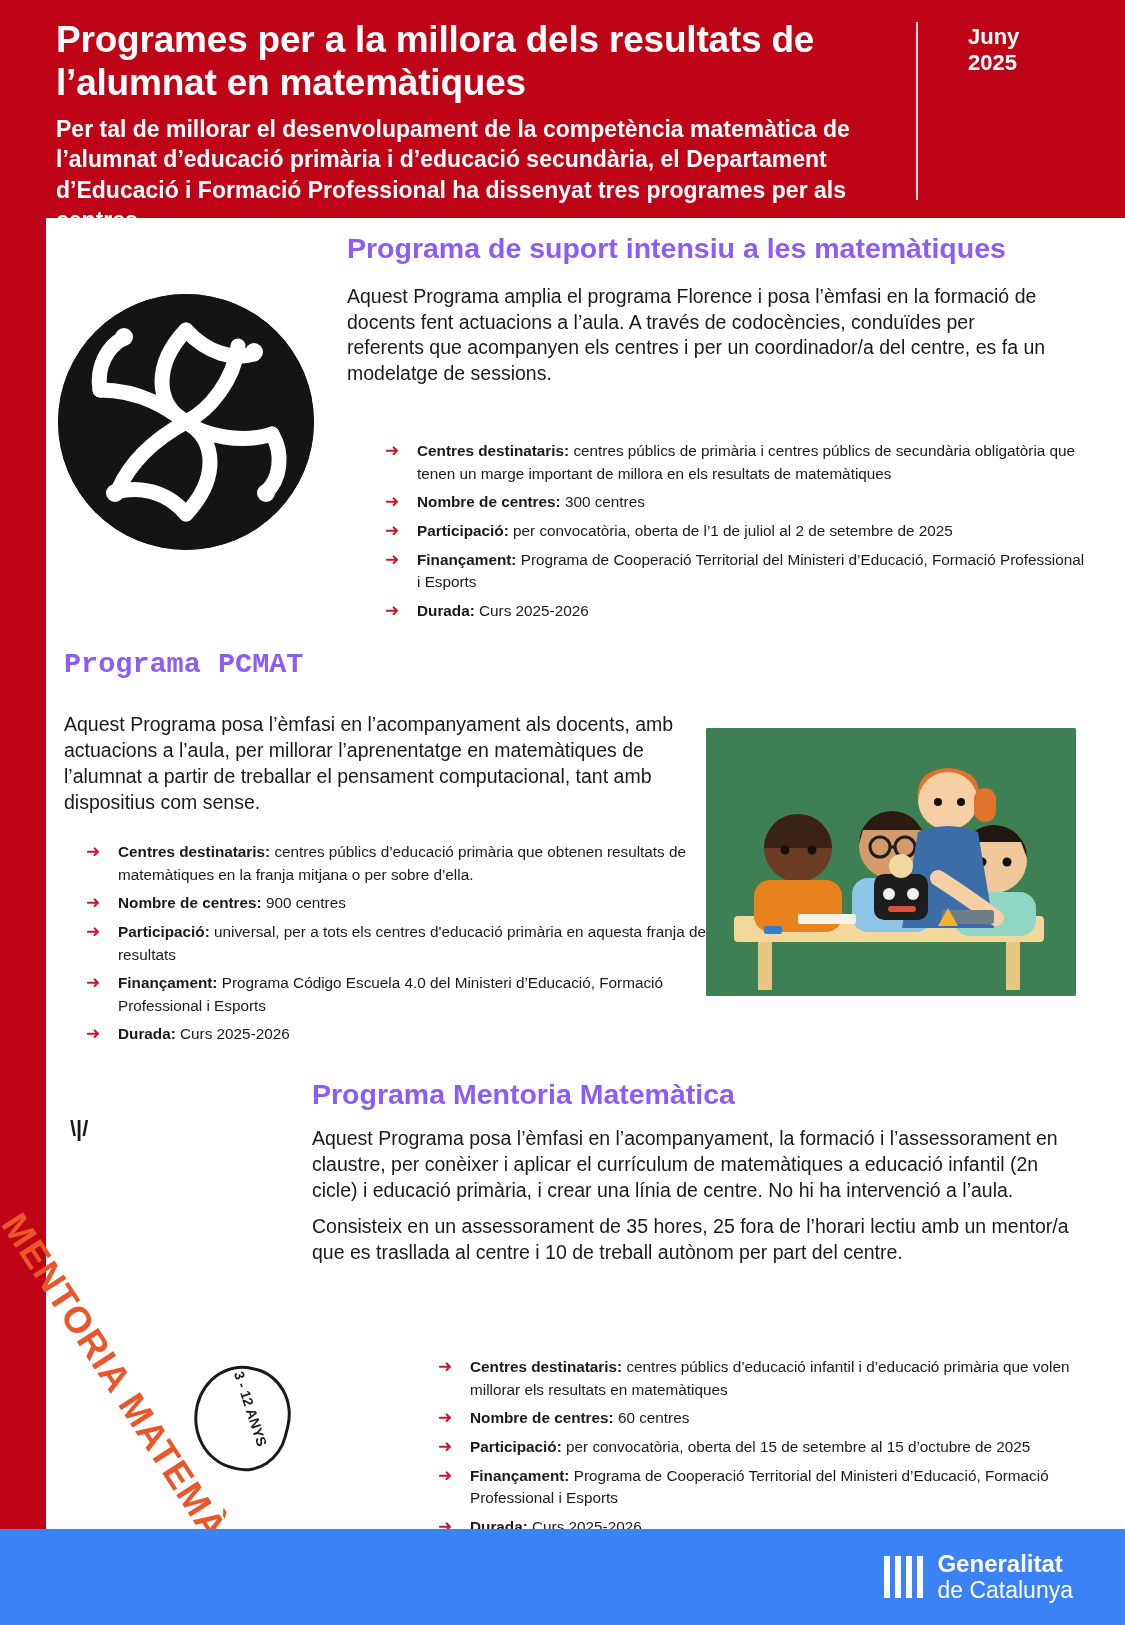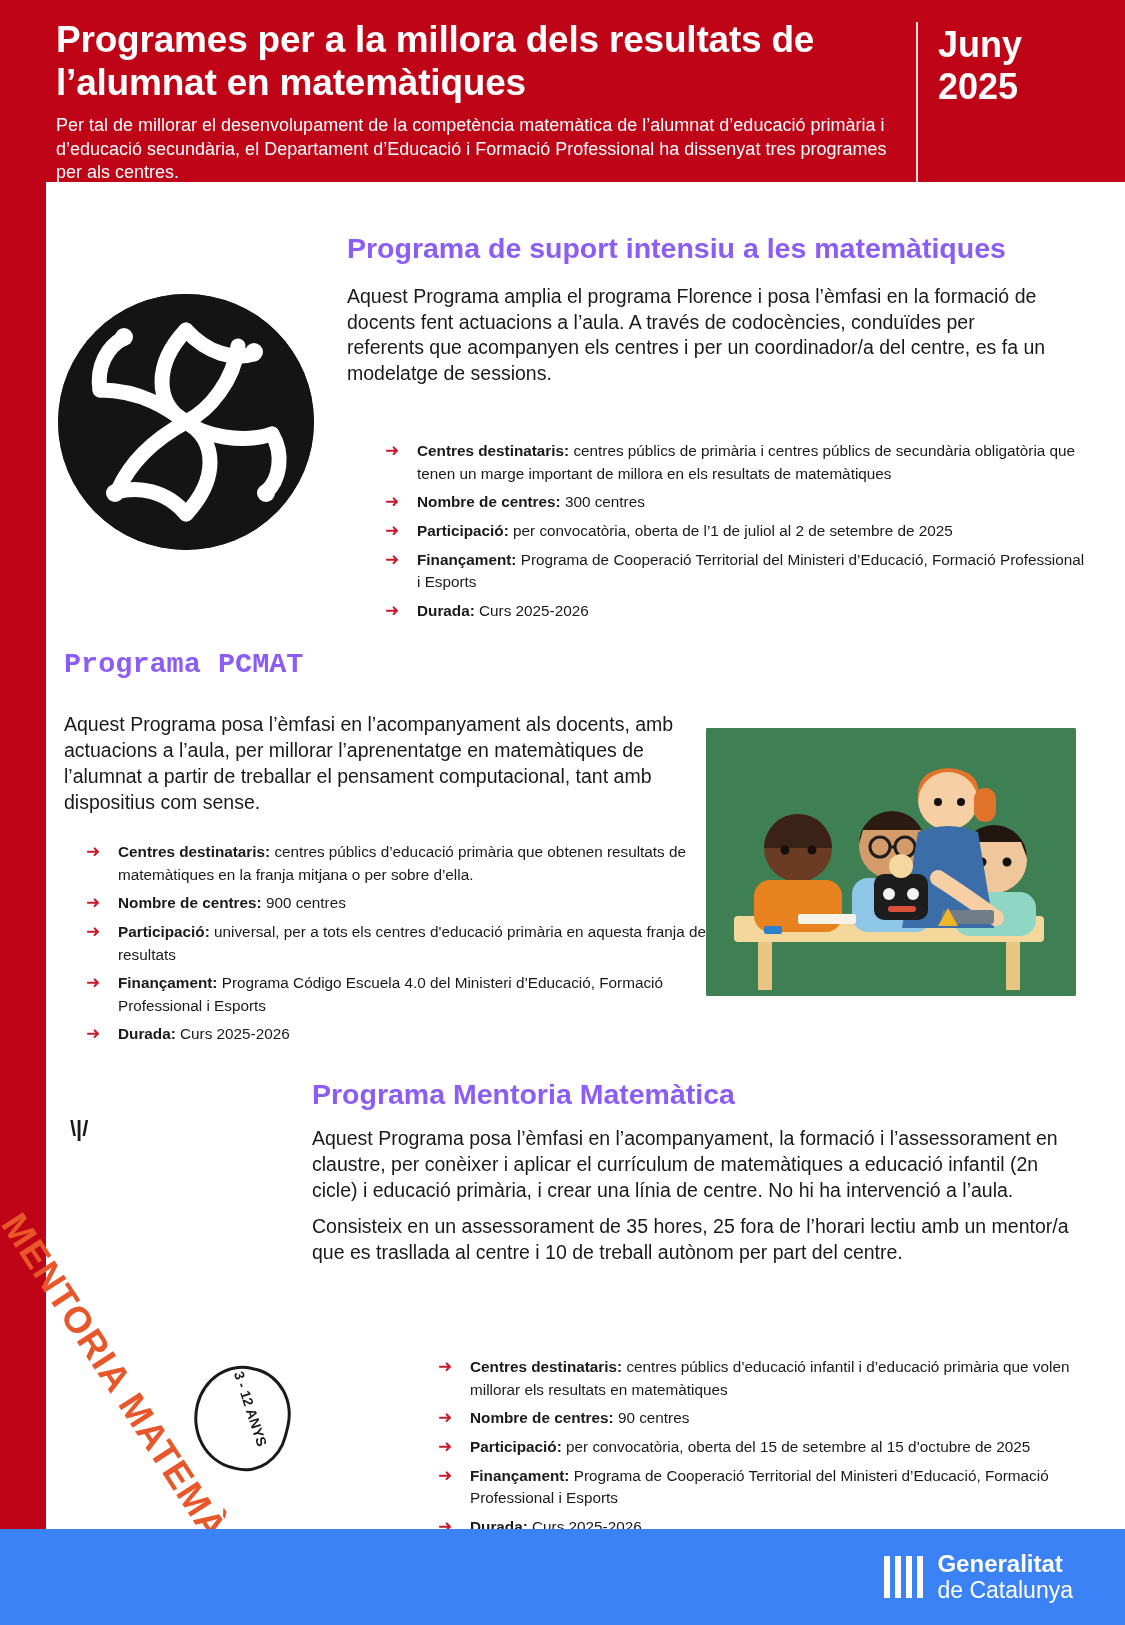--- a/index.html
+++ b/index.html
@@ -19,55 +19,55 @@
     position: absolute;
     left: 0; top: 0;
     width: 46px; height: 1625px;
     background: #c00418;
   }
 
   
   .header {
     position: absolute;
     left: 0; top: 0;
-    width: 1125px; height: 182px;
+    width: 1125px; height: 218px;
     background: #c00418;
     color: #ffffff;
     padding-left: 35px;
   }
   .header-inner {
     position: absolute;
     left: 56px; top: 18px;
     width: 1010px;
     display: flex;
     align-items: flex-start;
   }
   .header-texts { width: 855px; }
   .header-title {
     font-size: 37px;
     font-weight: bold;
     line-height: 1.17;
     letter-spacing: -0.2px;
     margin: 0 0 9px 0;
   }
   .header-sub {
-    font-size: 18px;
+    font-size: 23px;
     line-height: 1.33;
-    font-weight: 400;
+    font-weight: 700;
   }
   .header-divider {
     position: absolute;
     left: 916px; top: 22px;
     width: 2px; height: 178px;
     background: rgba(255,255,255,0.85);
   }
   .header-date {
     position: absolute;
-    left: 938px; top: 24px;
-    font-size: 36px;
+    left: 968px; top: 24px;
+    font-size: 22px;
     font-weight: bold;
     line-height: 1.16;
     color: #ffffff;
   }
 
   
   h2.sec-title {
     font-size: 28.5px;
     font-weight: bold;
     line-height: 1.18;
@@ -364,21 +364,21 @@
     <p class="sec-body">Consisteix en un assessorament de 35 hores, 25 fora de l’horari lectiu amb un mentor/a que es trasllada al centre i 10 de treball autònom per part del centre.</p>
   </div>
 
   <ul class="arrow-list sec3-list">
     <li>
       <span class="arrow">➜</span>
       <b>Centres destinataris:</b><span> centres públics d’educació infantil i d’educació primària que volen millorar els resultats en matemàtiques</span>
     </li>
     <li>
       <span class="arrow">➜</span>
-      <b>Nombre de centres:</b><span> 90 centres</span>
+      <b>Nombre de centres:</b><span> 60 centres</span>
     </li>
     <li>
       <span class="arrow">➜</span>
       <b>Participació:</b><span> per convocatòria, oberta del 15 de setembre al 15 d’octubre de 2025</span>
     </li>
     <li>
       <span class="arrow">➜</span>
       <b>Finançament:</b><span> Programa de Cooperació Territorial del Ministeri d’Educació, Formació Professional i Esports</span>
     </li>
     <li>

